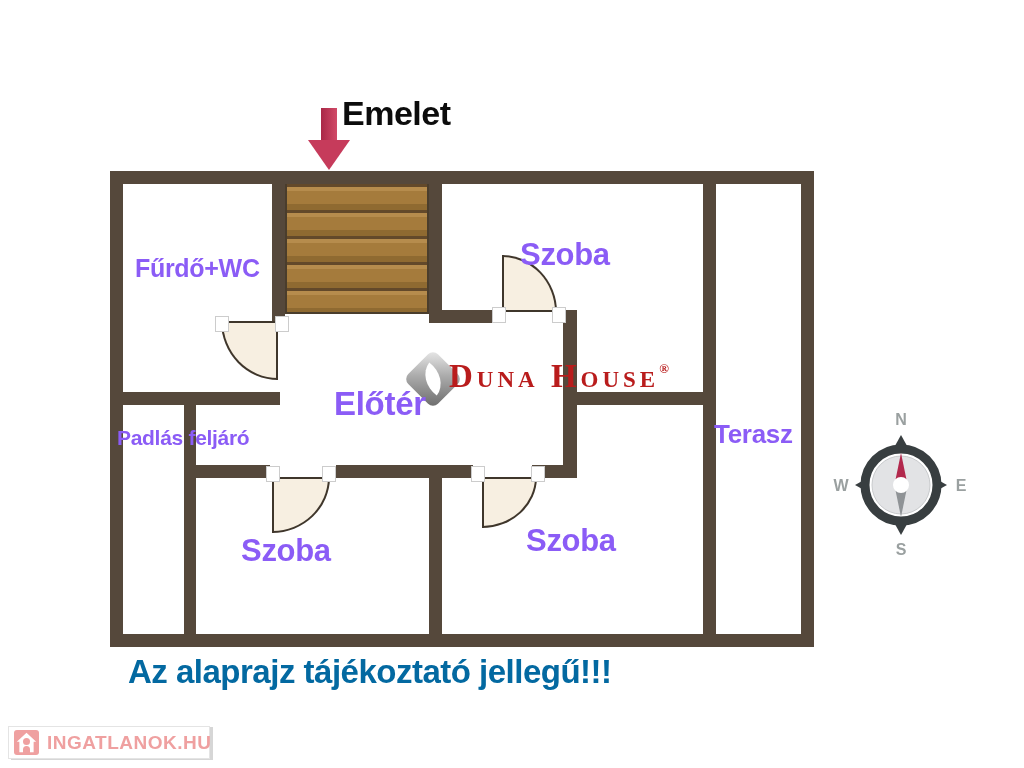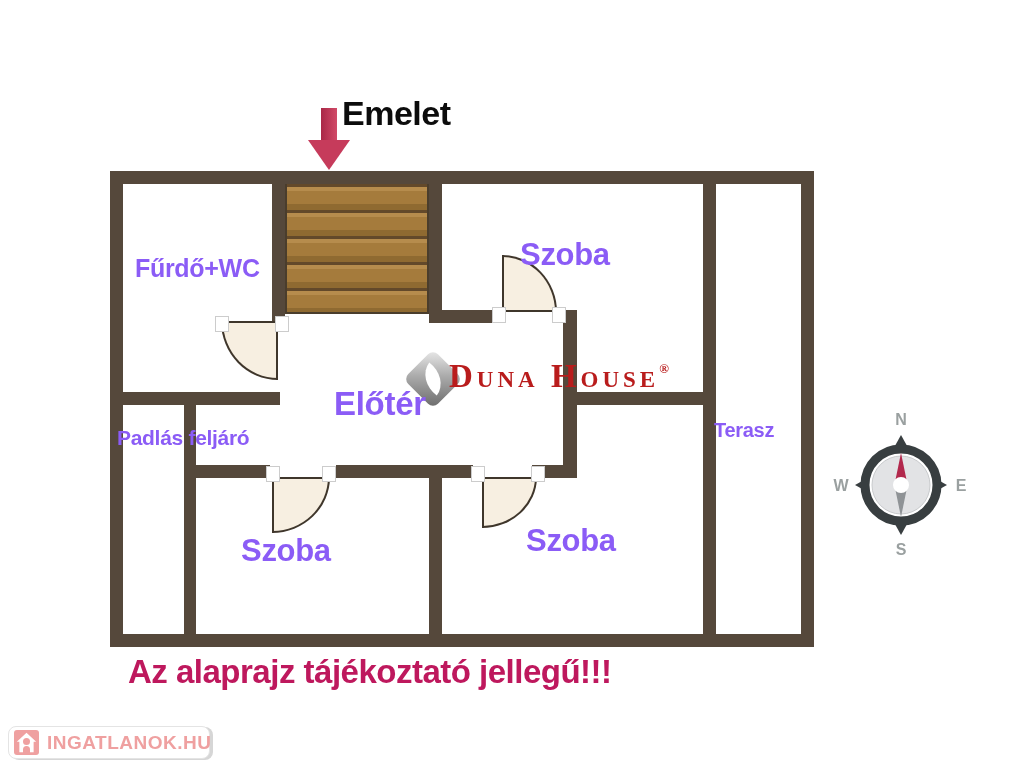--- a/index.html
+++ b/index.html
@@ -33,42 +33,42 @@
     border:1px solid #cccccc;}
   
   .room-label{position:absolute;font-weight:700;color:#8b5cf6;white-space:nowrap;
     letter-spacing:-0.3px;z-index:5;}
   .lbl-bath  {left:135px;top:254px;font-size:25px;}
   .lbl-roomtr{left:520px;top:237px;font-size:31px;}
   .lbl-hall  {left:334px;top:385px;font-size:33px;}
   .lbl-attic {left:117px;top:426px;font-size:21px;}
   .lbl-roombl{left:241px;top:533px;font-size:31px;}
   .lbl-roombm{left:526px;top:523px;font-size:31px;}
-  .lbl-ter   {left:714px;top:419px;font-size:20px;}
+  .lbl-ter   {left:714px;top:419px;font-size:26px;}
   
   .wm{position:absolute;left:405px;top:350px;z-index:4;}
   .wm-diamond{position:absolute;left:7px;top:8px;width:42px;height:42px;
     transform:rotate(45deg);border-radius:7px;
     background:linear-gradient(135deg,#e4e4e4 5%,#ababab 45%,#6f6f6f 95%);}
   .wm-diamond:after{content:"";position:absolute;left:8px;top:10px;width:26px;height:22px;
     background:#ffffff;border-radius:0 100% 0 100%;transform:rotate(-8deg);}
   .wm-text{position:absolute;left:44px;top:8px;font-family:"Liberation Serif",serif;
     font-variant:small-caps;font-weight:600;font-size:33px;color:#b91c1c;
     letter-spacing:4px;white-space:nowrap;}
   .wm-text sup{font-size:13px;letter-spacing:0;vertical-align:14px;}
   
   .compass{position:absolute;left:827px;top:407px;z-index:5;}
   .compass text{font-family:"Liberation Sans",sans-serif;font-size:16px;font-weight:700;
     fill:#9aa0a0;}
   
   .warning{position:absolute;left:128px;top:653px;font-size:33px;font-weight:700;
-    color:#be185d;letter-spacing:-0.5px;white-space:nowrap;z-index:5;}
+    color:#0369a1;letter-spacing:-0.5px;white-space:nowrap;z-index:5;}
   
   .badge{position:absolute;left:8px;top:726px;width:200px;height:31px;background:#ffffff;
-    border:1px solid #e4e4e4;border-radius:8px;box-shadow:3px 1px 0 #d6d6d6;
+    border:1px solid #e4e4e4;border-radius:0;box-shadow:3px 1px 0 #d6d6d6;
     display:flex;align-items:center;z-index:6;justify-content:space-between;}
   .badge-icon{position:relative;width:25px;height:25px;margin-left:5px;background:#efa0a0;
     border-radius:3px;flex:0 0 auto;}
   .badge-icon .house{position:absolute;left:2px;top:2px;width:21px;height:21px;background:#ffffff;
     clip-path:polygon(50% 4%,96% 46%,84% 46%,84% 96%,16% 96%,16% 46%,4% 46%);}
   .badge-icon .win{position:absolute;left:9px;top:8px;width:7px;height:7px;background:#efa0a0;
     border-radius:50%;}
   .badge-icon .bdoor{position:absolute;left:9px;top:16px;width:7px;height:9px;background:#efa0a0;
     border-radius:4px 4px 0 0;}
   .badge-text{margin-left:8px;font-size:19px;font-weight:700;color:#efa0a0;

